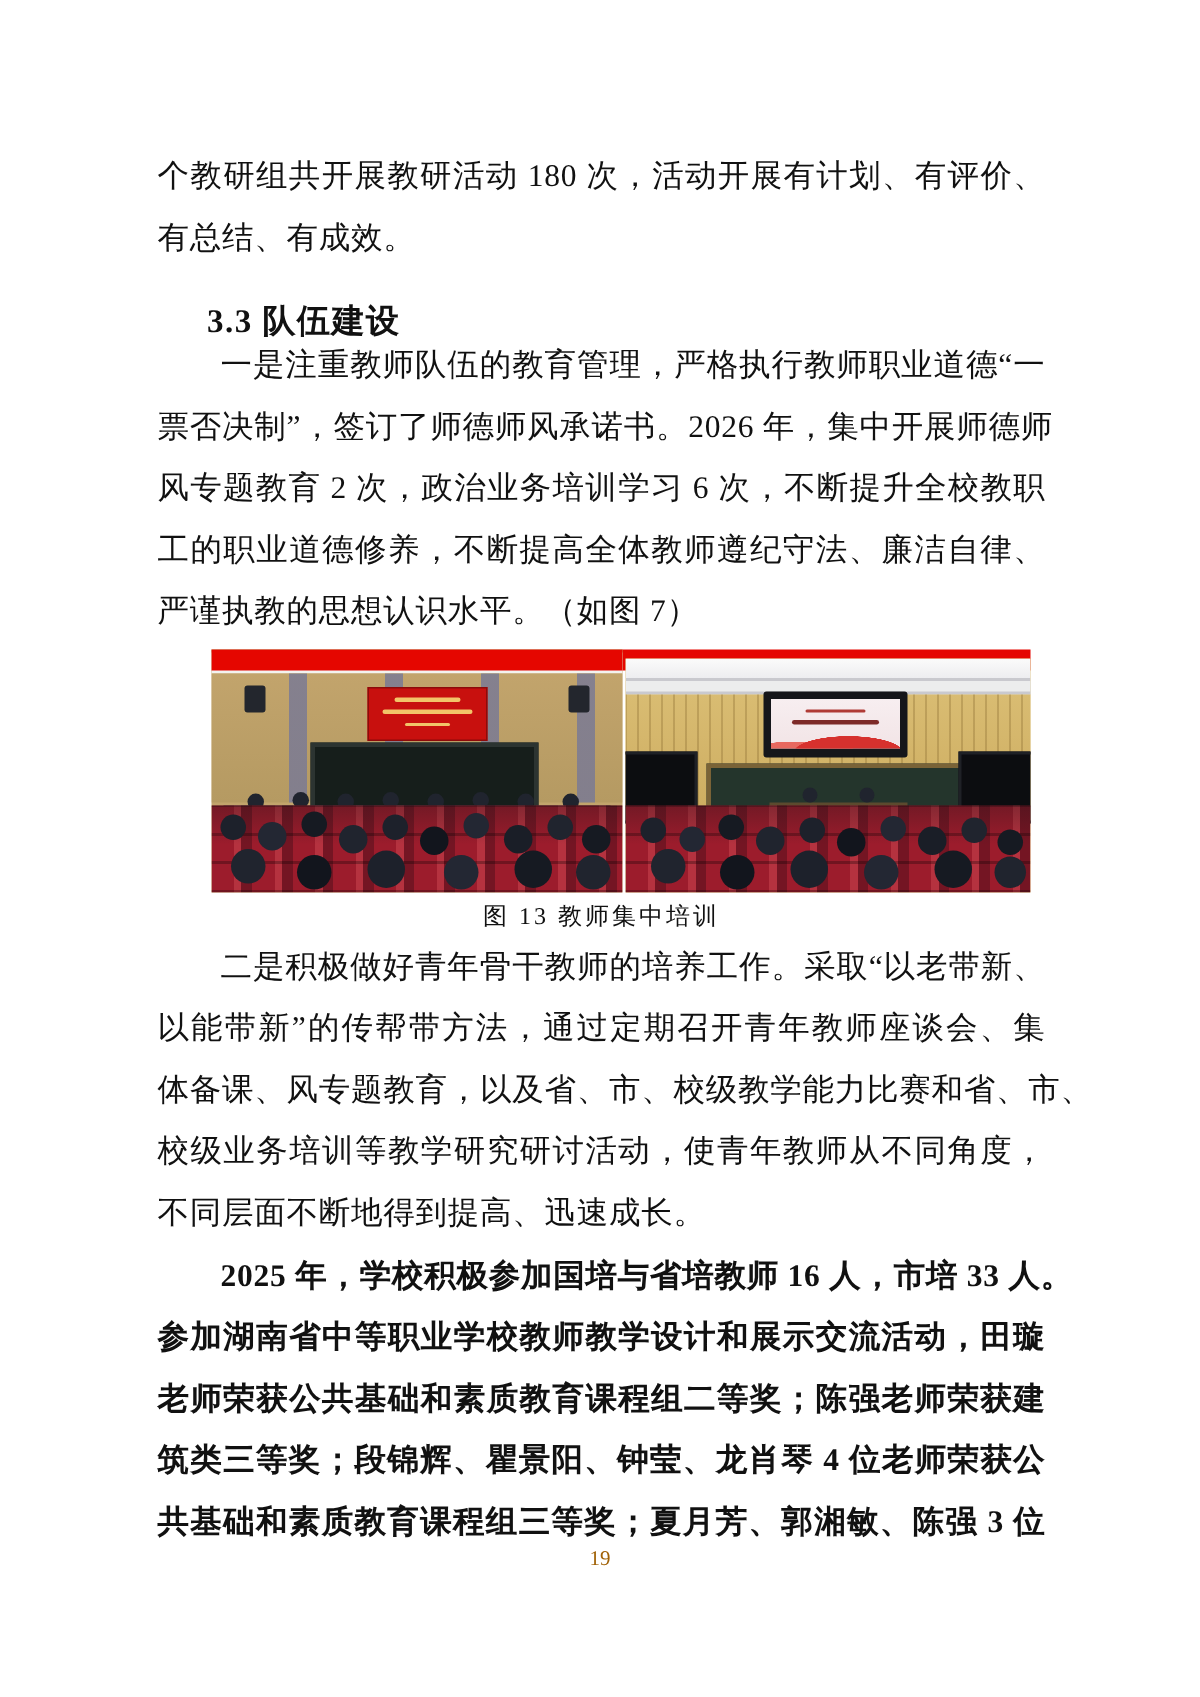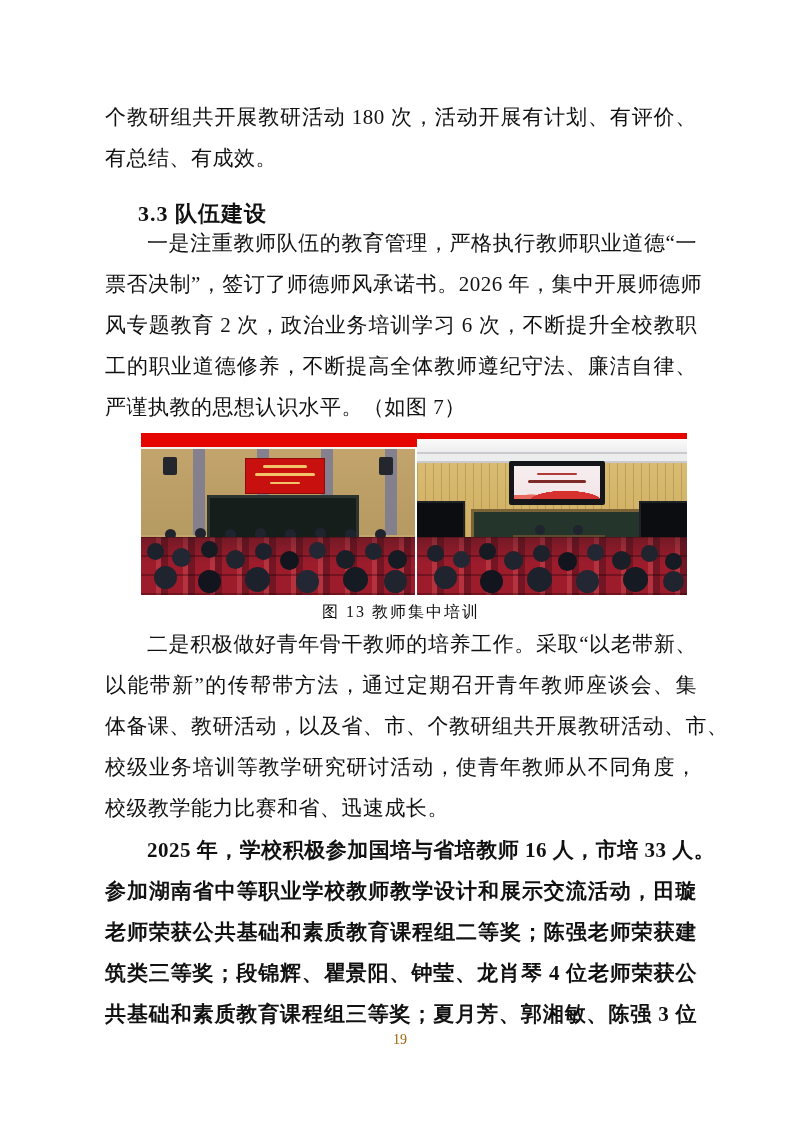--- a/index.html
+++ b/index.html
@@ -226,23 +226,23 @@
       <div class="audience"></div>
       <div class="heads heads-right"></div>
     </div>
   </div>
 
   <div class="caption">图 13 教师集中培训</div>
 
   <div class="textcol" style="top:624px;">
     <div class="line full indent">二是积极做好青年骨干教师的培养工作。采取“以老带新、</div>
     <div class="line full">以能带新”的传帮带方法，通过定期召开青年教师座谈会、集</div>
-    <div class="line full">体备课、教研活动，以及省、市、个教研组共开展教研活动、市、</div>
+    <div class="line full">体备课、风专题教育，以及省、市、校级教学能力比赛和省、市、</div>
     <div class="line full">校级业务培训等教学研究研讨活动，使青年教师从不同角度，</div>
-    <div class="line">校级教学能力比赛和省、迅速成长。</div>
+    <div class="line">不同层面不断地得到提高、迅速成长。</div>
   </div>
 
   <div class="textcol" style="top:830px;font-weight:bold;">
     <div class="line full indent">2025 年，学校积极参加国培与省培教师 16 人，市培 33 人。</div>
     <div class="line full">参加湖南省中等职业学校教师教学设计和展示交流活动，田璇</div>
     <div class="line full">老师荣获公共基础和素质教育课程组二等奖；陈强老师荣获建</div>
     <div class="line full">筑类三等奖；段锦辉、瞿景阳、钟莹、龙肖琴 4 位老师荣获公</div>
     <div class="line full">共基础和素质教育课程组三等奖；夏月芳、郭湘敏、陈强 3 位</div>
   </div>
 

